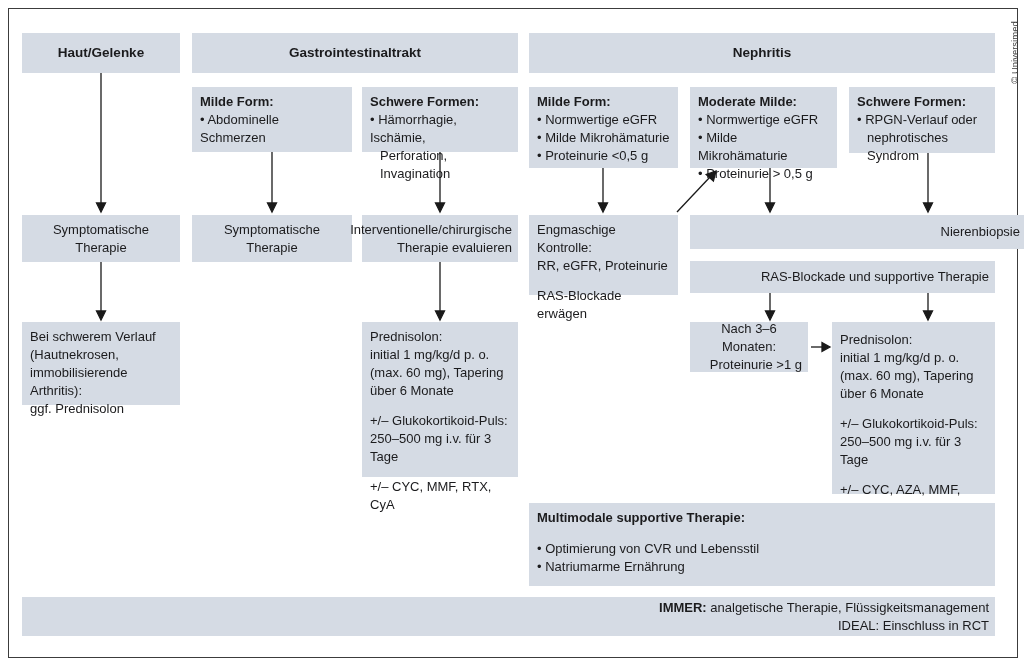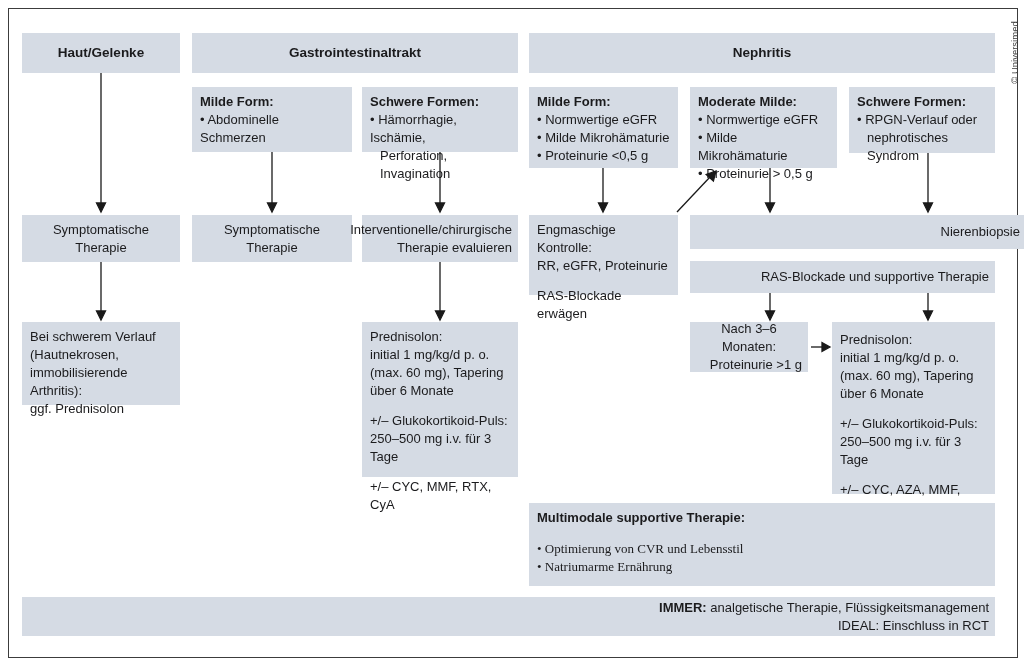--- a/index.html
+++ b/index.html
@@ -22,21 +22,21 @@
     display:flex;flex-direction:column;align-items:flex-end;justify-content:center;
     text-align:center;padding:4px 6px;
   }
   .hdr{
     display:flex;align-items:center;justify-content:center;
     font-weight:bold;font-size:13.5px;padding:0;
   }
   .sp{height:12px;}
   .supportive-cols{display:flex;}
   .supportive-left{width:232px;flex:none;}
-  .supportive-right{padding-top:13px;font-family:Liberation Serif, serif;}
+  .supportive-right{padding-top:13px;}
   .footer-line{white-space:pre-wrap;}
   .arrows{position:absolute;left:0;top:0;width:1024px;height:668px;pointer-events:none;}
   .copyright{
     position:absolute;right:2px;top:12px;width:16px;height:80px;
     font-size:9.5px;color:#3a3a3a;
     display:flex;align-items:center;justify-content:center;
   }
   .copyright span{
     transform:rotate(-90deg);white-space:nowrap;display:block;
   }

